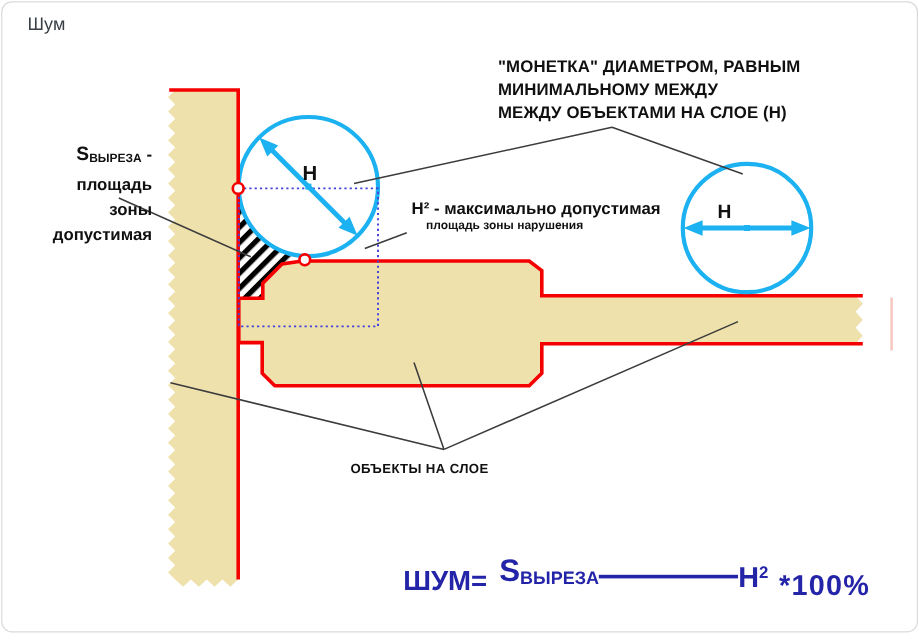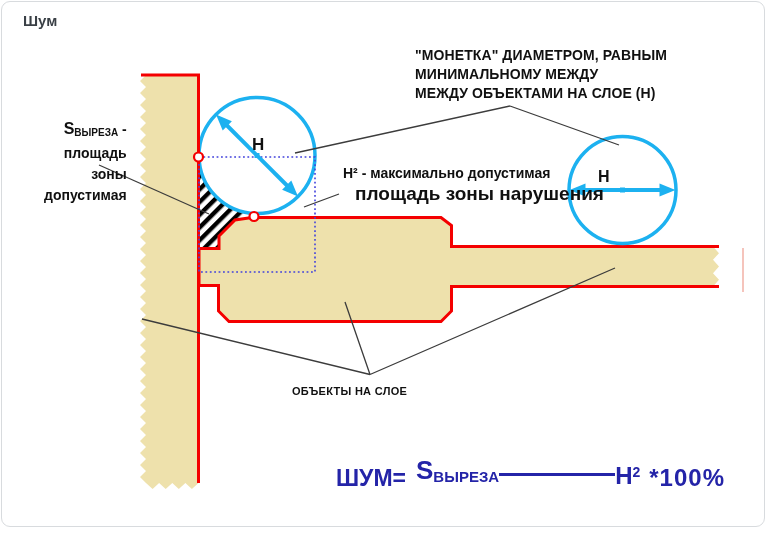--- a/index.html
+++ b/index.html
@@ -3,40 +3,40 @@
 <meta charset="utf-8">
 <style>
   :root{
     --tan:#EEE1AC; --red:#F40000; --cyan:#1CB1F0; --dotblue:#4141DC;
     --navy:#2424A8; --ink:#101010; --leader:#3C3C3C; --border:#D8DBDE;
   }
   html,body{margin:0;padding:0;background:#fff;}
   body{font-family:"Liberation Sans",sans-serif;width:766px;height:537px;position:relative;overflow:hidden;}
   .card{position:absolute;left:1px;top:1px;width:762px;height:524px;background:#fff;
         border:1px solid var(--border);border-radius:9px;}
-  .title{position:absolute;left:21px;top:10px;font-size:15px;font-weight:700;color:#3A4046;}
+  .title{position:absolute;left:21px;top:10px;font-size:15px;font-weight:400;color:#3A4046;}
   svg.diagram{position:absolute;left:0;top:0;}
   .lbl{position:absolute;font-weight:700;color:var(--ink);}
   .coin-lbl{left:413px;top:44px;font-size:14px;line-height:19px;letter-spacing:.1px;}
   .s-lbl{left:42px;top:116px;font-size:14px;line-height:21px;text-align:right;}
   .s-lbl .sym{font-size:16px;}
   .s-lbl .sub{font-size:10px;vertical-align:-2px;letter-spacing:0;}
   .h2-lbl1{left:341px;top:163px;font-size:14px;}
-  .h2-lbl2{left:353px;top:181px;font-size:19px;}
+  .h2-lbl2{left:353px;top:181px;font-size:10px;}
   .obj-lbl{left:290px;top:383px;font-size:11px;letter-spacing:.3px;}
   .formula{position:absolute;left:334px;top:453px;display:flex;align-items:center;
            color:var(--navy);font-weight:700;}
   .formula .lhs{font-size:23px;margin-top:10px;margin-right:10px;}
   .frac{display:flex;flex-direction:row;align-items:center;min-width:118px;}
   .frac .num{font-size:26px;line-height:26px;}
   .frac .num .sub{font-size:15px;vertical-align:-3px;}
   .frac .bar{width:116px;border-top:3px solid var(--navy);margin-top:2px;}
   .frac .den{font-size:24px;line-height:26px;}
   .frac .den .sup{font-size:14px;vertical-align:7px;}
-  .formula .rhs{font-size:24px;margin-top:8px;margin-left:9px;letter-spacing:1px;}
+  .formula .rhs{font-size:24px;margin-top:20px;margin-left:9px;letter-spacing:1px;}
 </style>
 </head>
 <body>
 
 <div class="card">
   <div class="title">Шум</div>
 
   <svg class="diagram" width="766" height="537" viewBox="0 0 766 537">
     <defs>
       <pattern id="hatchPat" width="9" height="9" patternUnits="userSpaceOnUse" patternTransform="rotate(45)">

